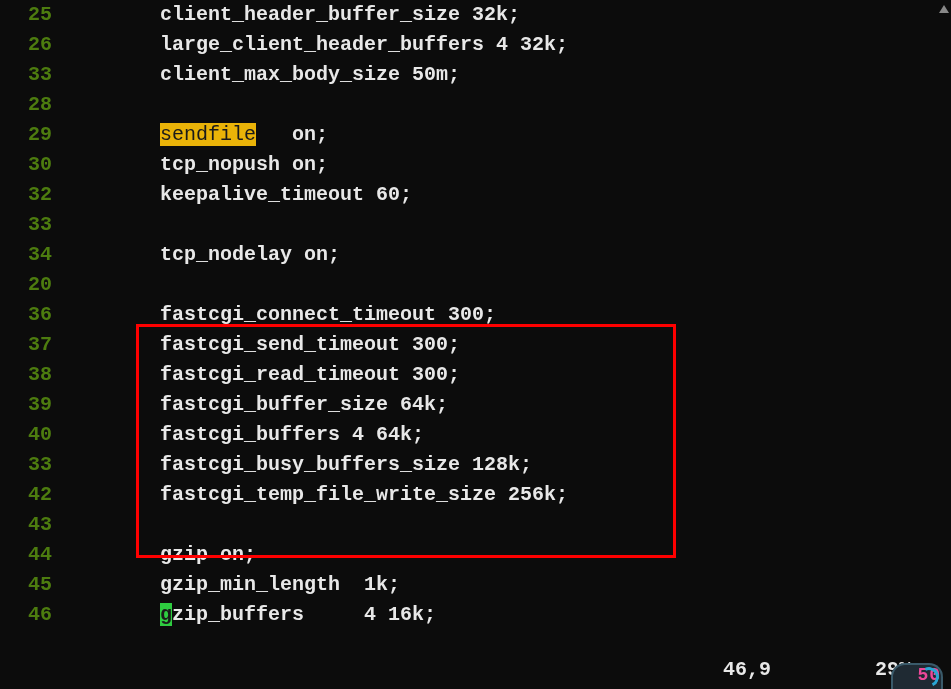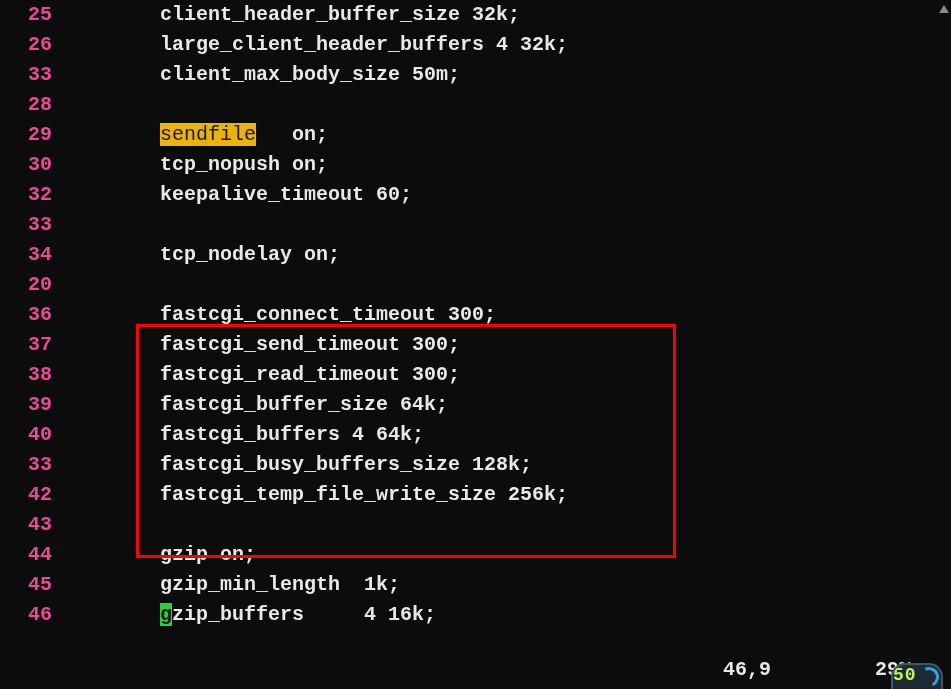--- a/index.html
+++ b/index.html
@@ -17,21 +17,21 @@
     .editor {
       padding: 0;
     }
     .line {
       display: flex;
       height: 30px;
       align-items: center;
       white-space: pre;
     }
     .lineno {
-      color: #ec4899;
+      color: #4d7c0f;
       width: 60px;
       text-align: right;
       padding-right: 8px;
       user-select: none;
       font-weight: 600;
     }
     .code {
       padding-left: 100px;
       color: #e8e8e8;
       font-weight: 600;
@@ -94,22 +94,22 @@
       right: 8px;
       bottom: 0px;
       width: 52px;
       height: 26px;
       background: #1f2a33;
       border: 2px solid #3a5a6a;
       border-radius: 14px 14px 0 0;
       border-bottom: none;
       display: flex;
       align-items: flex-end;
-      justify-content: flex-start;
-      color: #bef264;
+      justify-content: flex-end;
+      color: #ec4899;
       font-size: 18px;
       font-weight: 600;
       letter-spacing: 1px;
       overflow: hidden;
     }
     .pct-badge .arc {
       position: absolute;
       top: 2px;
       right: 2px;
       width: 20px;

